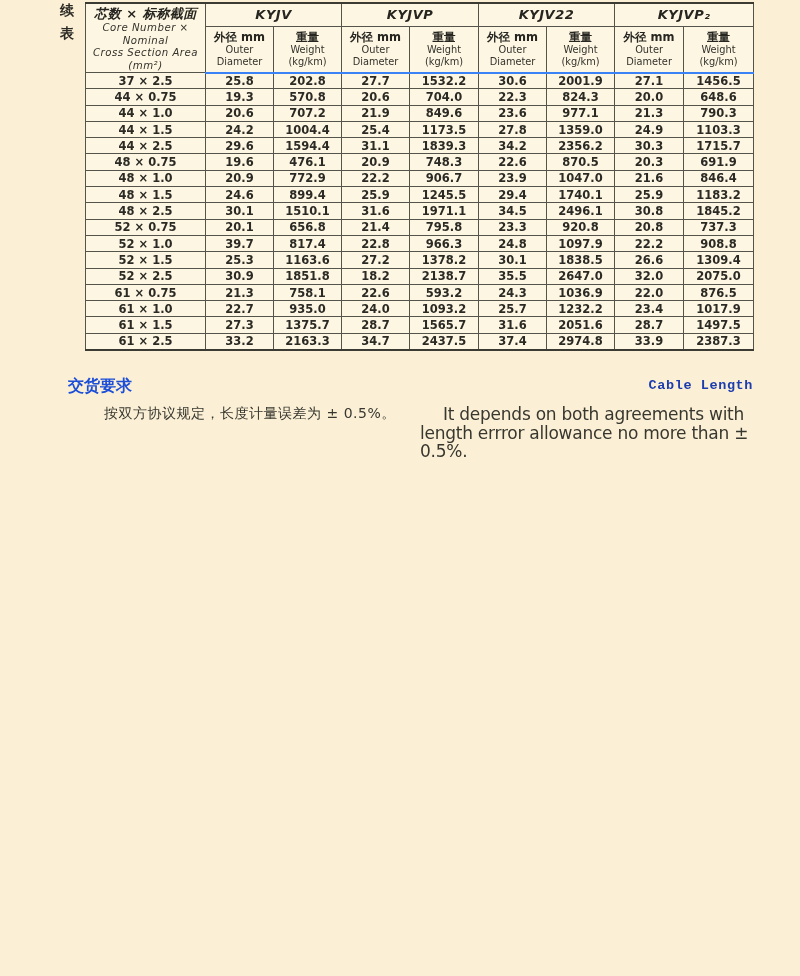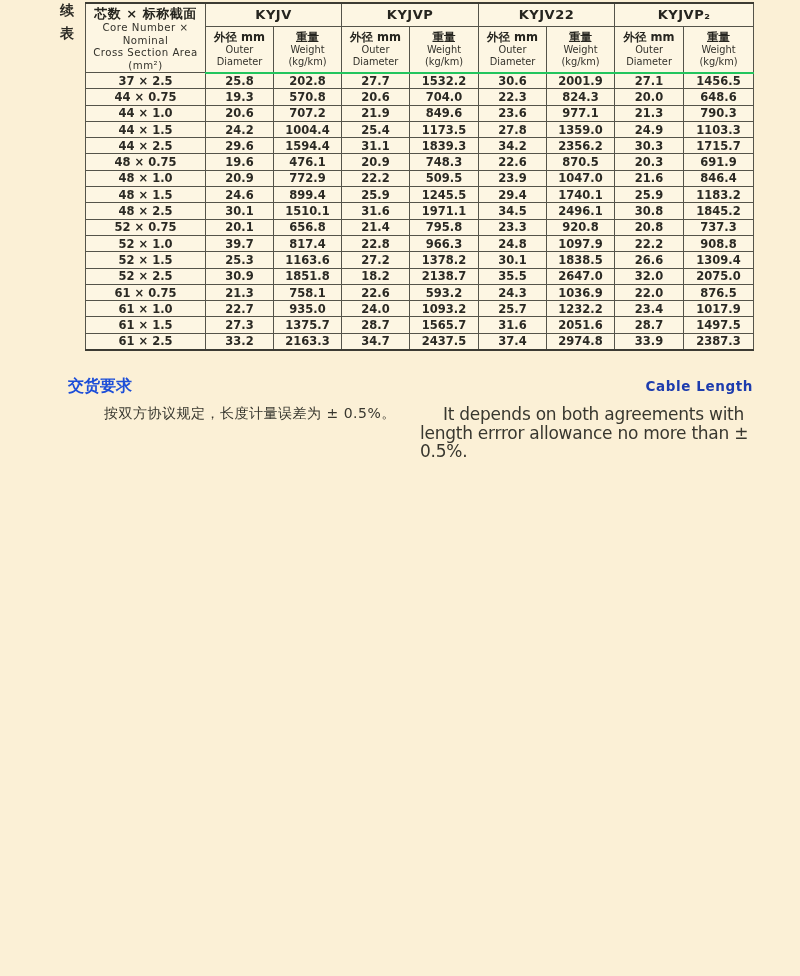--- a/index.html
+++ b/index.html
@@ -33,22 +33,22 @@
     border-left: 1px solid #55544a;
     border-right: 1px solid #55544a;
   }
   table.spec th, table.spec td {
     border: 1px solid #55544a;
     background: #fdf6e3;
     text-align: center;
     vertical-align: middle;
     padding: 0;
   }
-  tr.group-row th { height: 20px; font-size: 13px; font-weight: bold; color: #26251f; letter-spacing: .5px; }
-  tr.sub-row th { height: 31px; border-bottom: 2px solid #22c55e; }
+  tr.group-row th { height: 20px; font-size: 13px; font-weight: bold; color: #26251f; letter-spacing: .5px; font-style: italic; }
+  tr.sub-row th { height: 31px; border-bottom: 2px solid #3b82f6; }
   th.label-head { border-bottom: 2px solid #3c3b33; }
   .sub-zh { font-size: 11.5px; font-weight: 600; line-height: 14px; color: #26251f; }
   .sub-en { font-size: 9.8px; font-weight: normal; line-height: 12px; color: #33322b; }
   .lab-zh { font-size: 13px; font-weight: bold; line-height: 16px; color: #26251f; margin-top: 2px; }
   .lab-en { font-size: 10.2px; font-weight: normal; line-height: 12.5px; color: #33322b; }
   tbody td {
     height: 16.3px;
     font-size: 11.5px;
     font-weight: 600;
     color: #2b2a24;
@@ -60,21 +60,21 @@
   .h-zh {
     position: absolute; left: 68px; top: 376px;
     font-size: 16px; font-weight: bold; color: #1d4ed8;
   }
   .p-zh {
     position: absolute; left: 104px; top: 405px;
     font-size: 14px; color: #38372f; letter-spacing: .5px;
   }
   .h-en {
     position: absolute; right: 47px; top: 378px;
-    font-size: 13.5px; font-weight: bold; color: #1d3cae; letter-spacing: .6px;
+    font-size: 13.5px; font-weight: bold; color: #1d3cae; letter-spacing: .6px; font-family: Liberation Mono, monospace;
   }
   .p-en {
     position: absolute; left: 420px; top: 405px; width: 360px;
     font-size: 17px; line-height: 18.5px; color: #38372f;
     letter-spacing: -0.25px;
     text-indent: 23px;
   }
 </style>
 </head>
 <body>
@@ -208,21 +208,21 @@
         <td>22.6</td>
         <td>870.5</td>
         <td>20.3</td>
         <td>691.9</td>
       </tr>
       <tr>
         <td class="row-label">48 × 1.0</td>
         <td>20.9</td>
         <td>772.9</td>
         <td>22.2</td>
-        <td>509.5</td>
+        <td>906.7</td>
         <td>23.9</td>
         <td>1047.0</td>
         <td>21.6</td>
         <td>846.4</td>
       </tr>
       <tr>
         <td class="row-label">48 × 1.5</td>
         <td>24.6</td>
         <td>899.4</td>
         <td>25.9</td>

